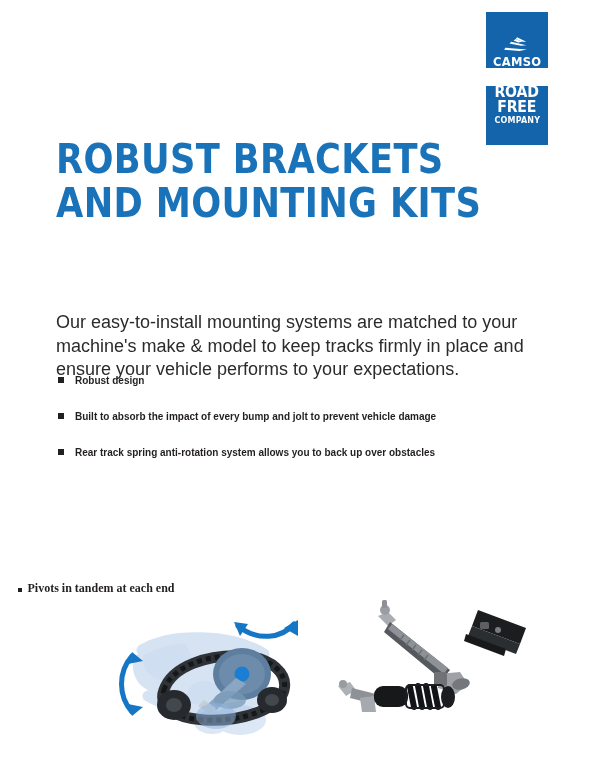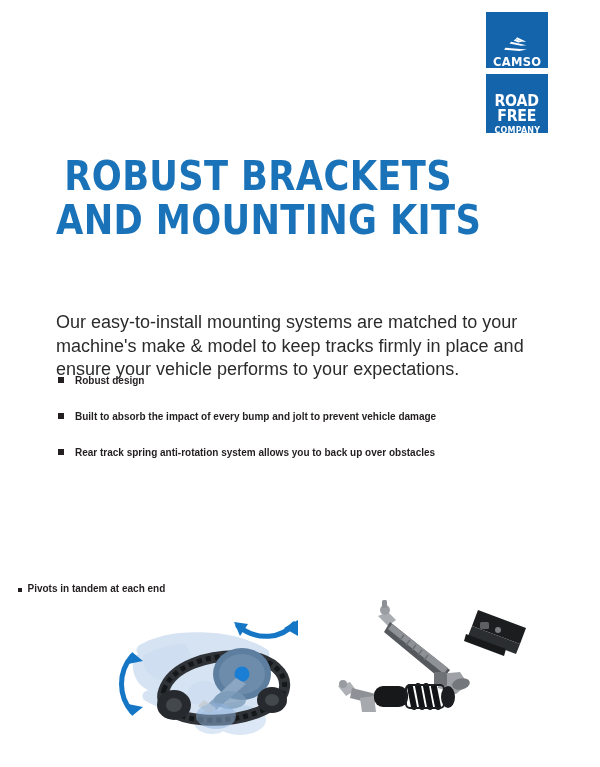--- a/index.html
+++ b/index.html
@@ -50,42 +50,42 @@
     line-height: 1;
     margin-top: 2px;
     transform: scaleX(0.92);
   }
   .logo-gap { height: 6px; }
   .logo-roadfree {
     height: 59px;
     display: flex;
     flex-direction: column;
     align-items: center;
-    justify-content: flex-start;
+    justify-content: flex-end;
     padding: 20px 0;
+    margin-top: 12px;
   }
   .rf-line {
     color: #ffffff;
     font-family: "DejaVu Sans", sans-serif;
     font-weight: bold;
     line-height: 1.02;
     text-align: center;
     transform: scaleX(0.94);
   }
   .rf-road { font-size: 15px; letter-spacing: -0.2px; }
   .rf-free { font-size: 15px; letter-spacing: -0.2px; }
   .rf-company { font-size: 8.5px; letter-spacing: 0.2px; margin-top: 1px; }
 
   
   .heading {
     position: absolute;
     left: 56px;
-    top: 154px;
+    top: 137px;
     width: 470px;
-    text-align: center;
   }
   .heading-line {
     font-family: "DejaVu Sans", sans-serif;
     font-weight: bold;
     font-size: 41px;
     line-height: 44px;
     letter-spacing: 0.4px;
     color: #1a73b8;
     transform: scaleX(0.86);
     transform-origin: left center;
@@ -142,24 +142,25 @@
   }
   .footnote-marker {
     width: 3.5px;
     height: 3.5px;
     background: #231f20;
     margin-top: 5px;
     margin-right: 6px;
     flex: 0 0 auto;
   }
   .footnote-text {
-    font-size: 10px;
+    font-size: 12px;
     line-height: 11px;
     font-weight: bold;
     color: #231f20;
+    font-family: Liberation Serif, serif;
   }
 
   
   .figure-track {
     position: absolute;
     left: 112px;
     top: 604px;
     width: 218px;
     height: 140px;
   }

